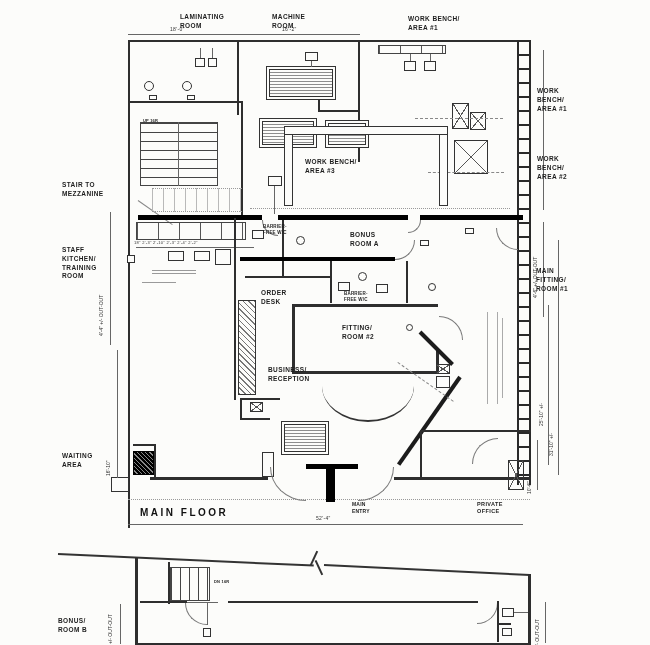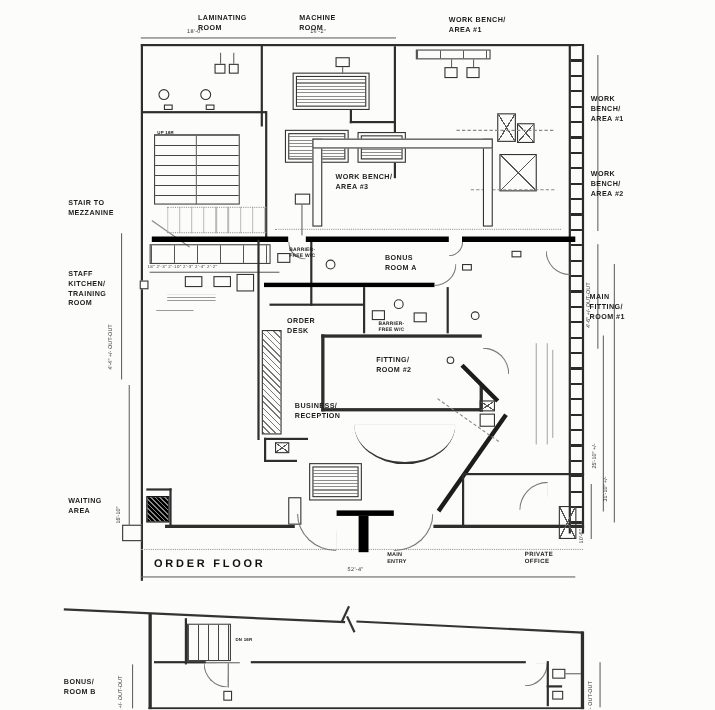--- a/index.html
+++ b/index.html
@@ -238,21 +238,21 @@
 DESK</div>
   <div class="lbl" style="left:342px;top:324px">FITTING/
 ROOM #2</div>
   <div class="lbl" style="left:268px;top:366px">BUSINESS/
 RECEPTION</div>
   <div class="lbl sm" style="left:352px;top:501px;font-size:5px">MAIN
 ENTRY</div>
   <div class="lbl" style="left:477px;top:501px;font-size:5.5px">PRIVATE
 OFFICE</div>
   <div class="lbl sm" style="left:143px;top:118px;font-size:4px">UP 16R</div>
-  <div class="title" style="left:140px;top:507px">ORDER FLOOR</div>
+  <div class="title" style="left:140px;top:507px">MAIN FLOOR</div>
 
   <div class="dline" style="left:58px;top:553px;width:256px;height:2px;transform:rotate(2.6deg);background:#333"></div>
   <div class="dline" style="left:313px;top:550px;width:2px;height:16px;transform:rotate(25deg);background:#333"></div>
   <div class="dline" style="left:318px;top:560px;width:2px;height:16px;transform:rotate(-25deg);background:#333"></div>
   <div class="dline" style="left:324px;top:564px;width:206px;height:2px;transform:rotate(2.8deg);background:#333"></div>
 
   <div class="w" style="left:135px;top:558px;width:3px;height:87px"></div>
   <div class="w" style="left:168px;top:562px;width:2px;height:42px"></div>
   <div class="stair-v" style="left:170px;top:567px;width:40px;height:34px"></div>
   <div class="ln" style="left:168px;top:602px;width:50px;height:1px"></div>

